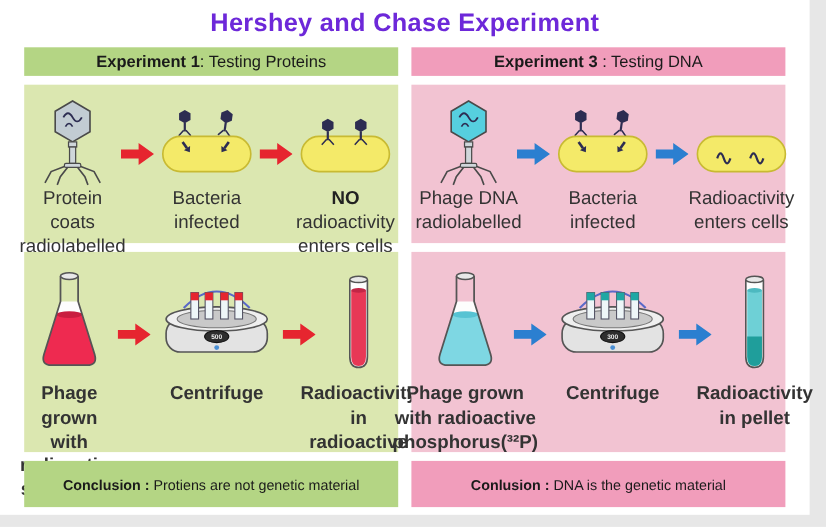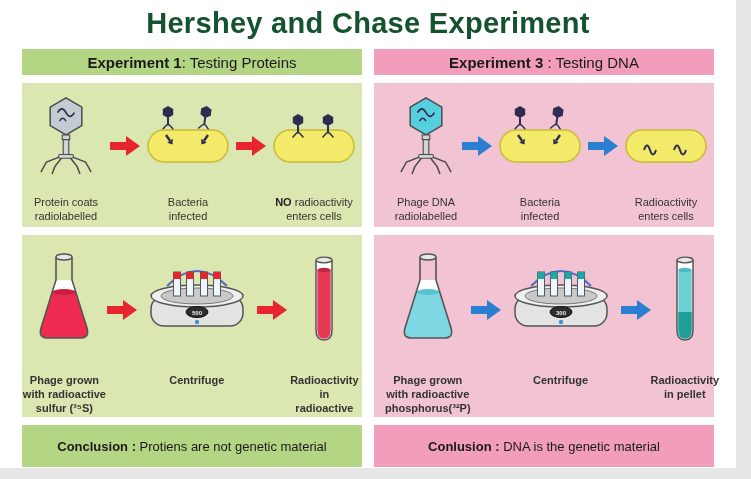--- a/index.html
+++ b/index.html
@@ -11,23 +11,23 @@
     color:#222;
     overflow:hidden;
   }
   .page {
     position:absolute; top:0; left:0;
     width:736px; height:468px;
     background:#ffffff;
   }
   .title {
     text-align:center;
-    font-size:29px;
+    font-size:23px;
     font-weight:bold;
-    color:#14532d;
+    color:#6d28d9;
     margin:7px 0 9px 0;
     letter-spacing:0.3px;
   }
   .columns { display:flex; gap:12px; padding:0 22px; }
   .column { flex:1; display:flex; flex-direction:column; gap:8px; min-width:0; }
 
   .header {
     height:26px; display:flex; align-items:center; justify-content:center;
     font-size:15px; color:#1a1a1a;
   }
@@ -50,22 +50,22 @@
   .step.w-sm { width:88px; }
   .step.w-md { width:96px; }
   .step.w-lg { width:120px; }
   .step.w-xs { width:78px; }
 
   .iconbox { display:flex; align-items:center; justify-content:center; }
   .panel.top .iconbox { height:80px; }
   .panel.bottom .iconbox { height:106px; }
 
   .caption {
-    font-size:11px; line-height:1.28; color:#333;
-    text-align:center; white-space:pre-line; margin-top:20px;
+    font-size:17px; line-height:1.28; color:#333;
+    text-align:center; white-space:pre-line; margin-top:0;
   }
   .caption b { font-weight:bold; color:#222; }
 
   .arrowbox { flex:none; width:30px; }
   .panel.top .arrowbox { margin-top:40px; }
   .panel.bottom .arrowbox { margin-top:52px; }
 
   .conclusion {
     height:42px; display:flex; align-items:center; justify-content:center;
     font-size:13px; color:#1a1a1a;

